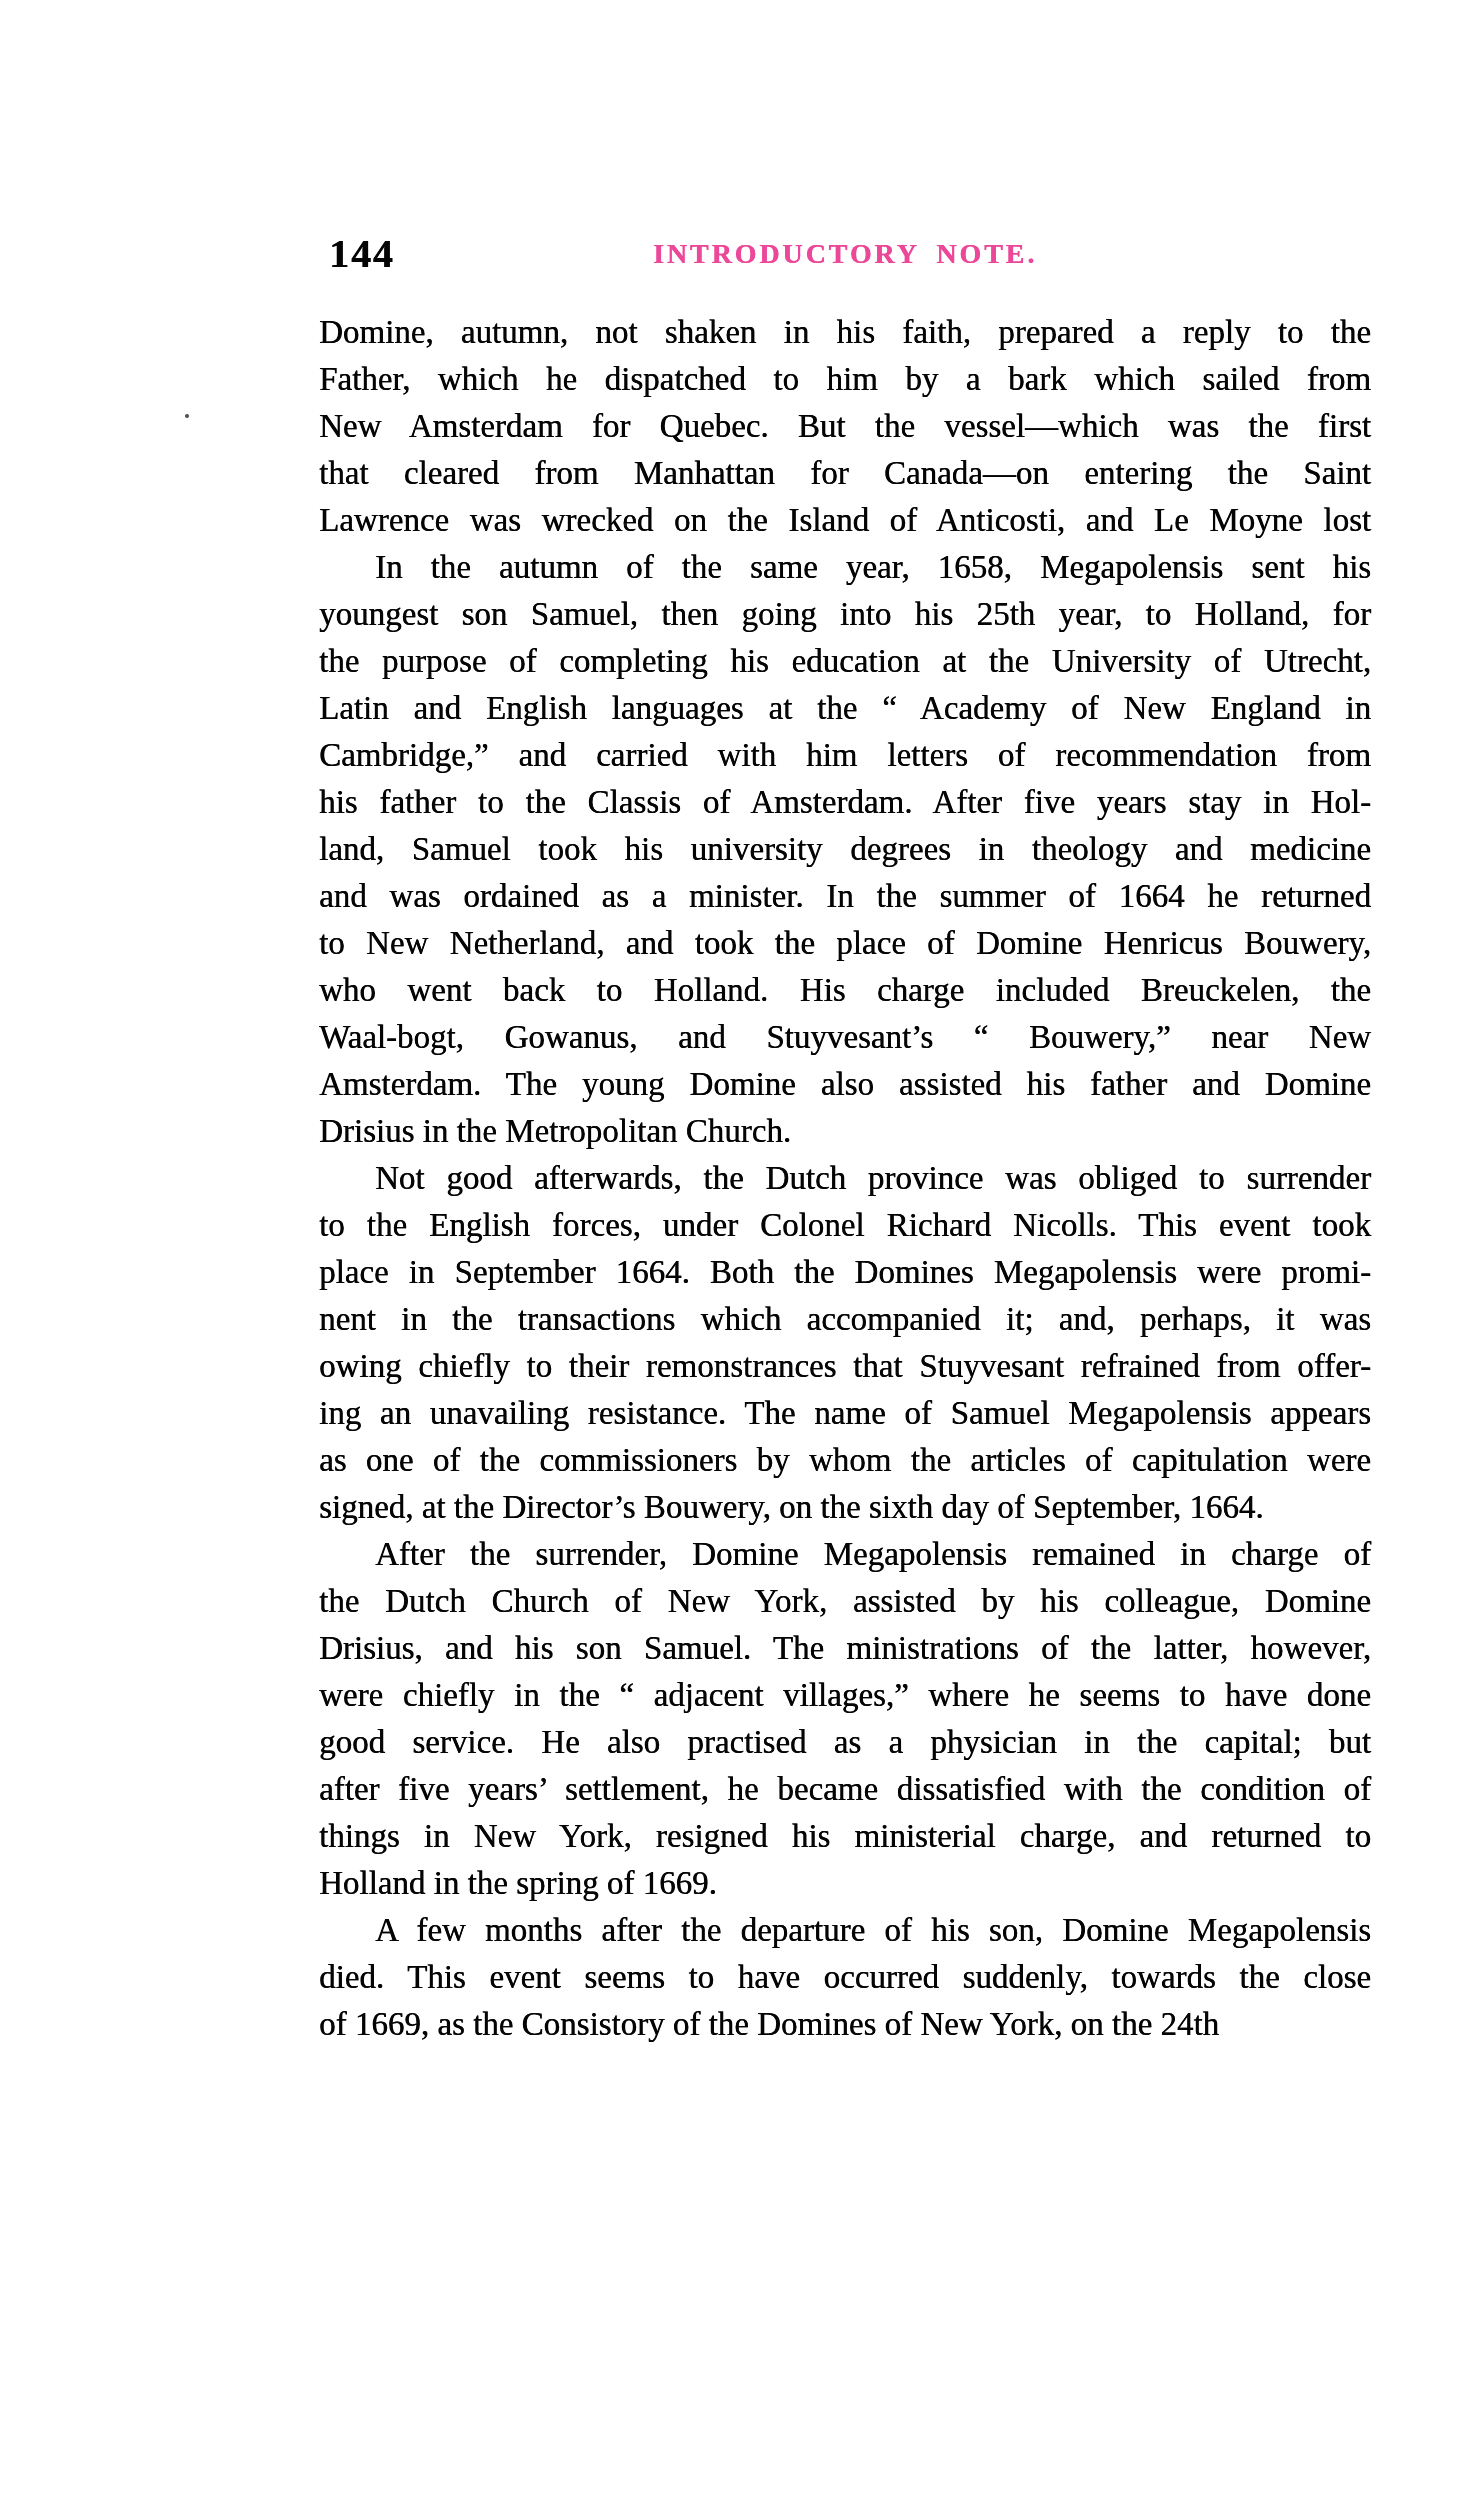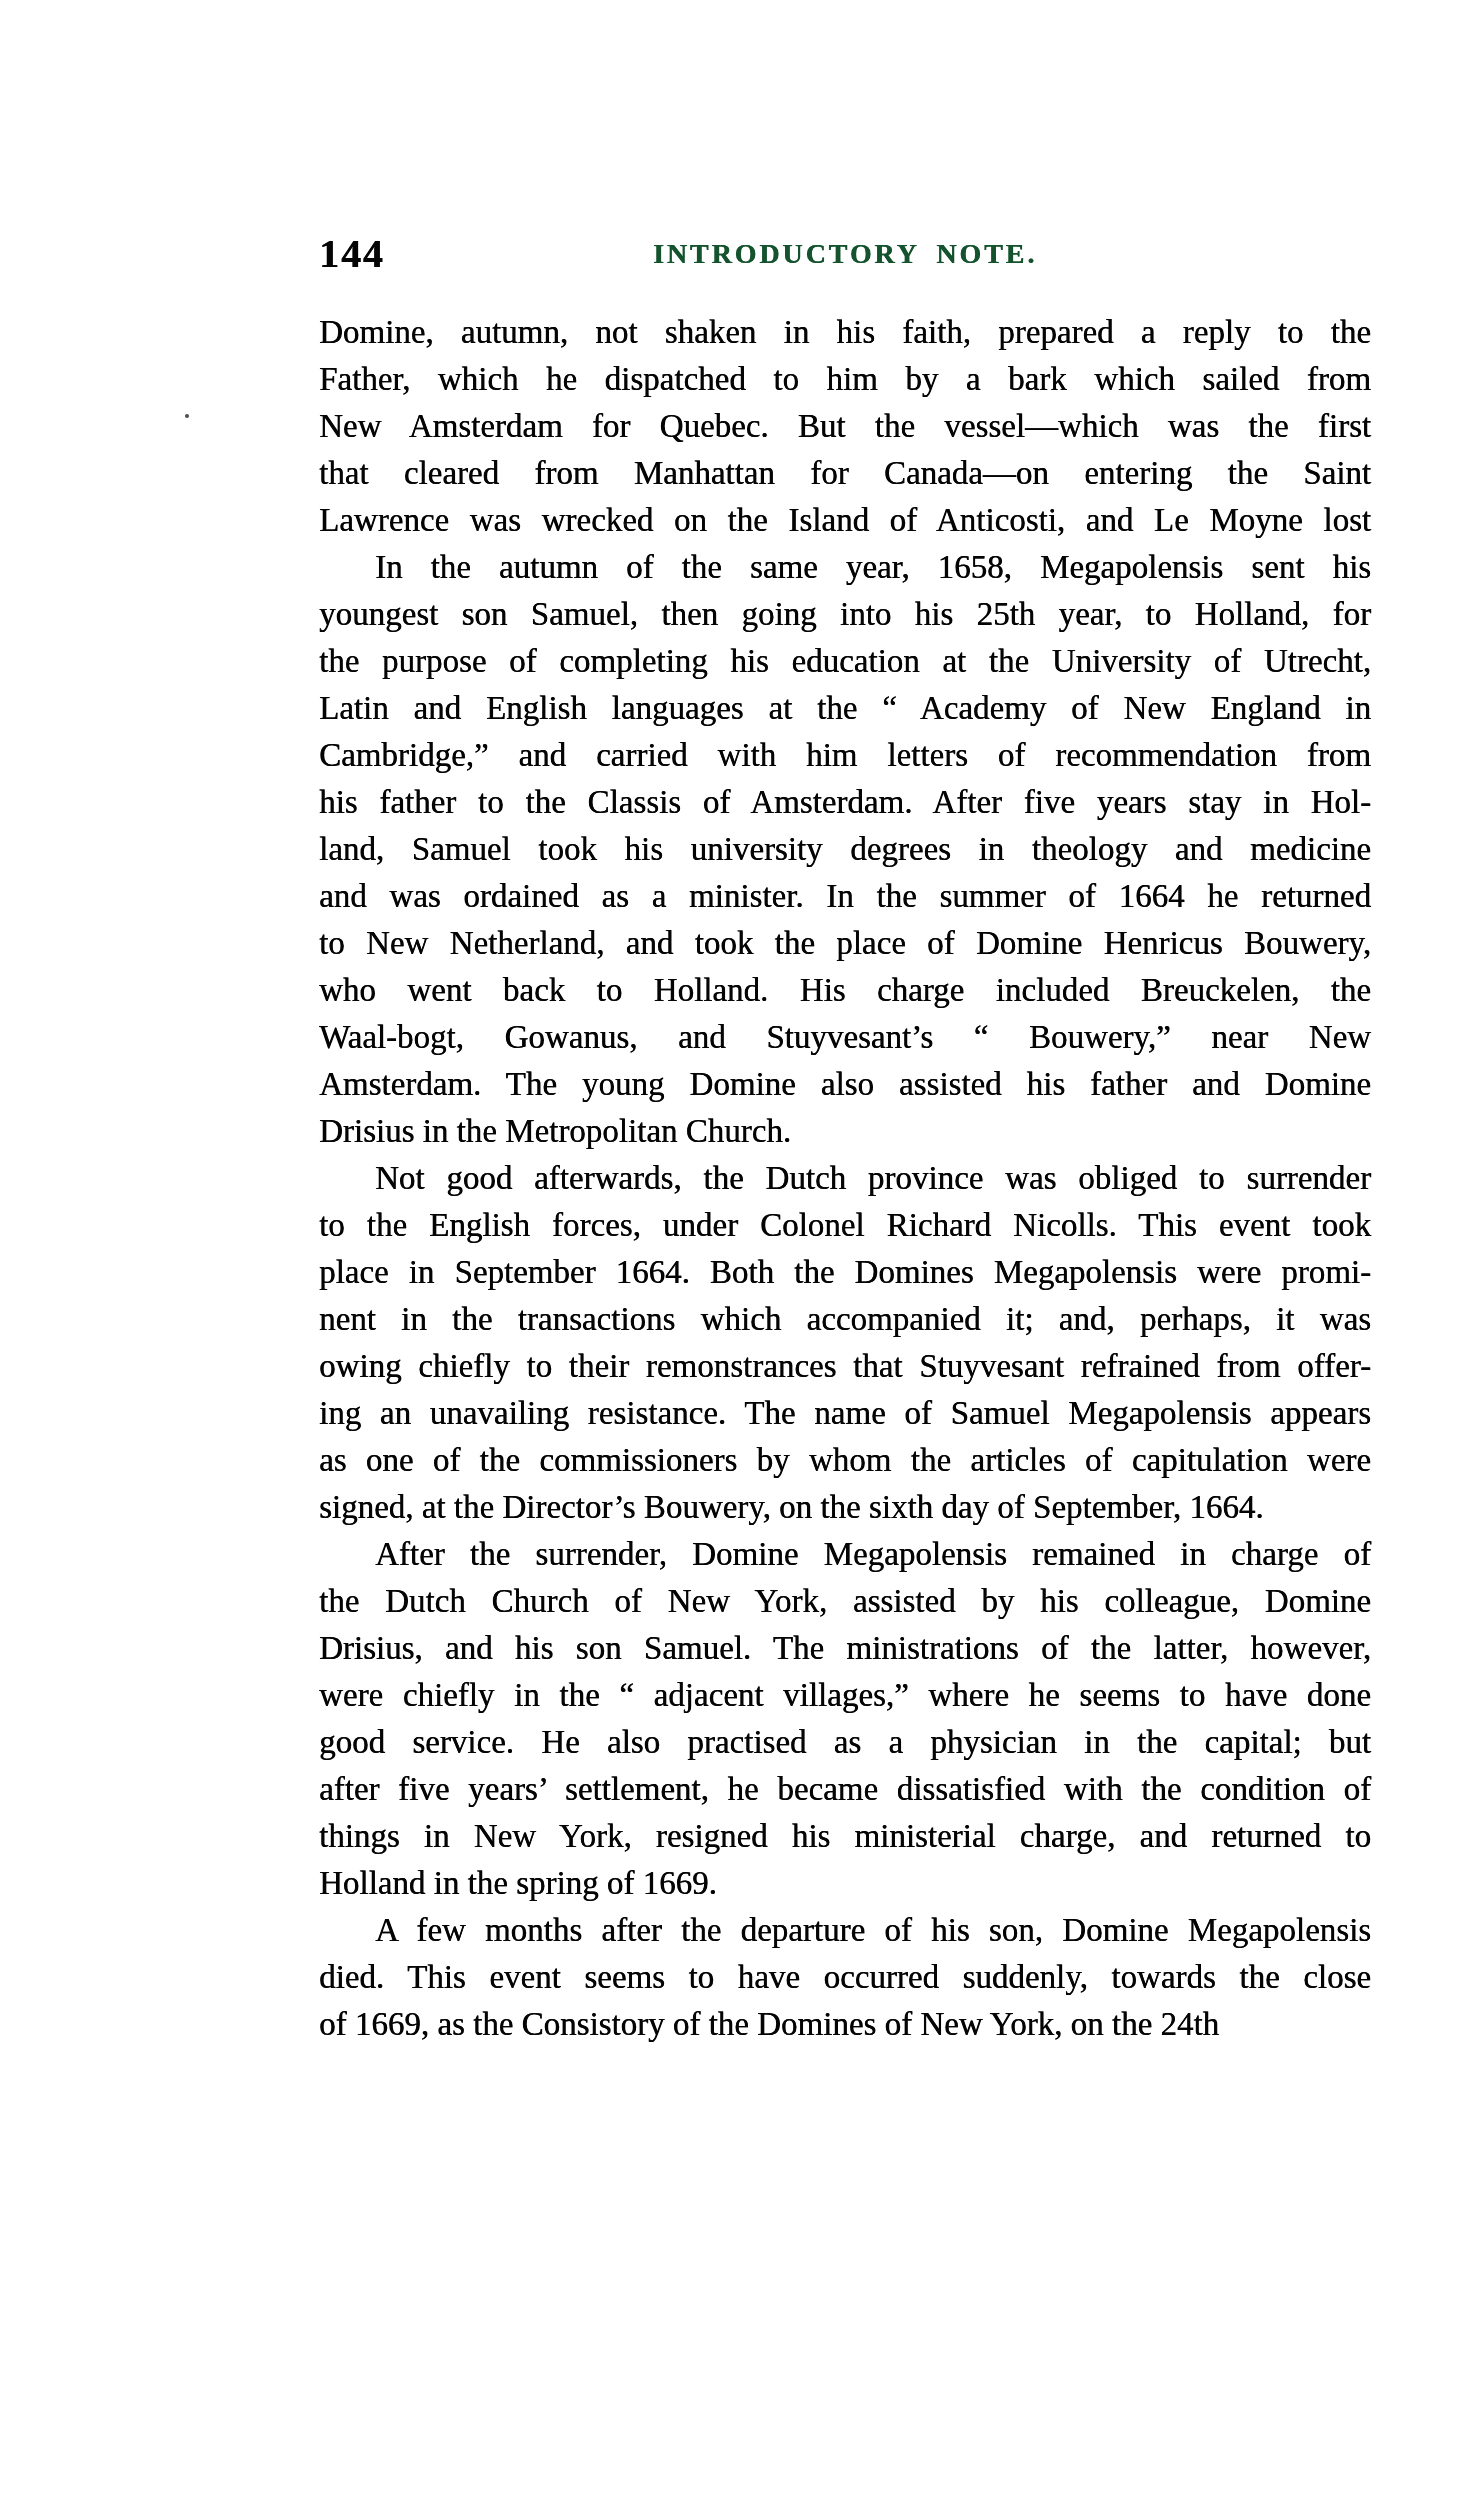--- a/index.html
+++ b/index.html
@@ -7,39 +7,39 @@
     position: relative;
     width: 1478px;
     height: 2500px;
     background: #ffffff;
     overflow: hidden;
     font-family: "Liberation Serif", "DejaVu Serif", serif;
     color: #040404;
   }
   .page-number {
     position: absolute;
-    left: 319px;
+    left: 329px;
     top: 230px;
     font-size: 40px;
     font-weight: bold;
     letter-spacing: 1.9px;
     color: #050505;
     text-shadow: 0.5px 0 0 currentColor;
   }
   .running-head {
     position: absolute;
     left: 319px;
     top: 238px;
     width: 1052px;
     text-align: center;
     font-size: 28px;
     font-weight: bold;
     letter-spacing: 2.9px;
     word-spacing: 7.7px;
-    color: #14532d;
+    color: #ec4899;
     text-shadow: 0.5px 0 0 currentColor;
   }
   .body-text {
     position: absolute;
     left: 319px;
     top: 309px;
     width: 1052px;
     font-size: 33px;
     line-height: 47px;
     text-shadow: 0.4px 0 0 currentColor;

